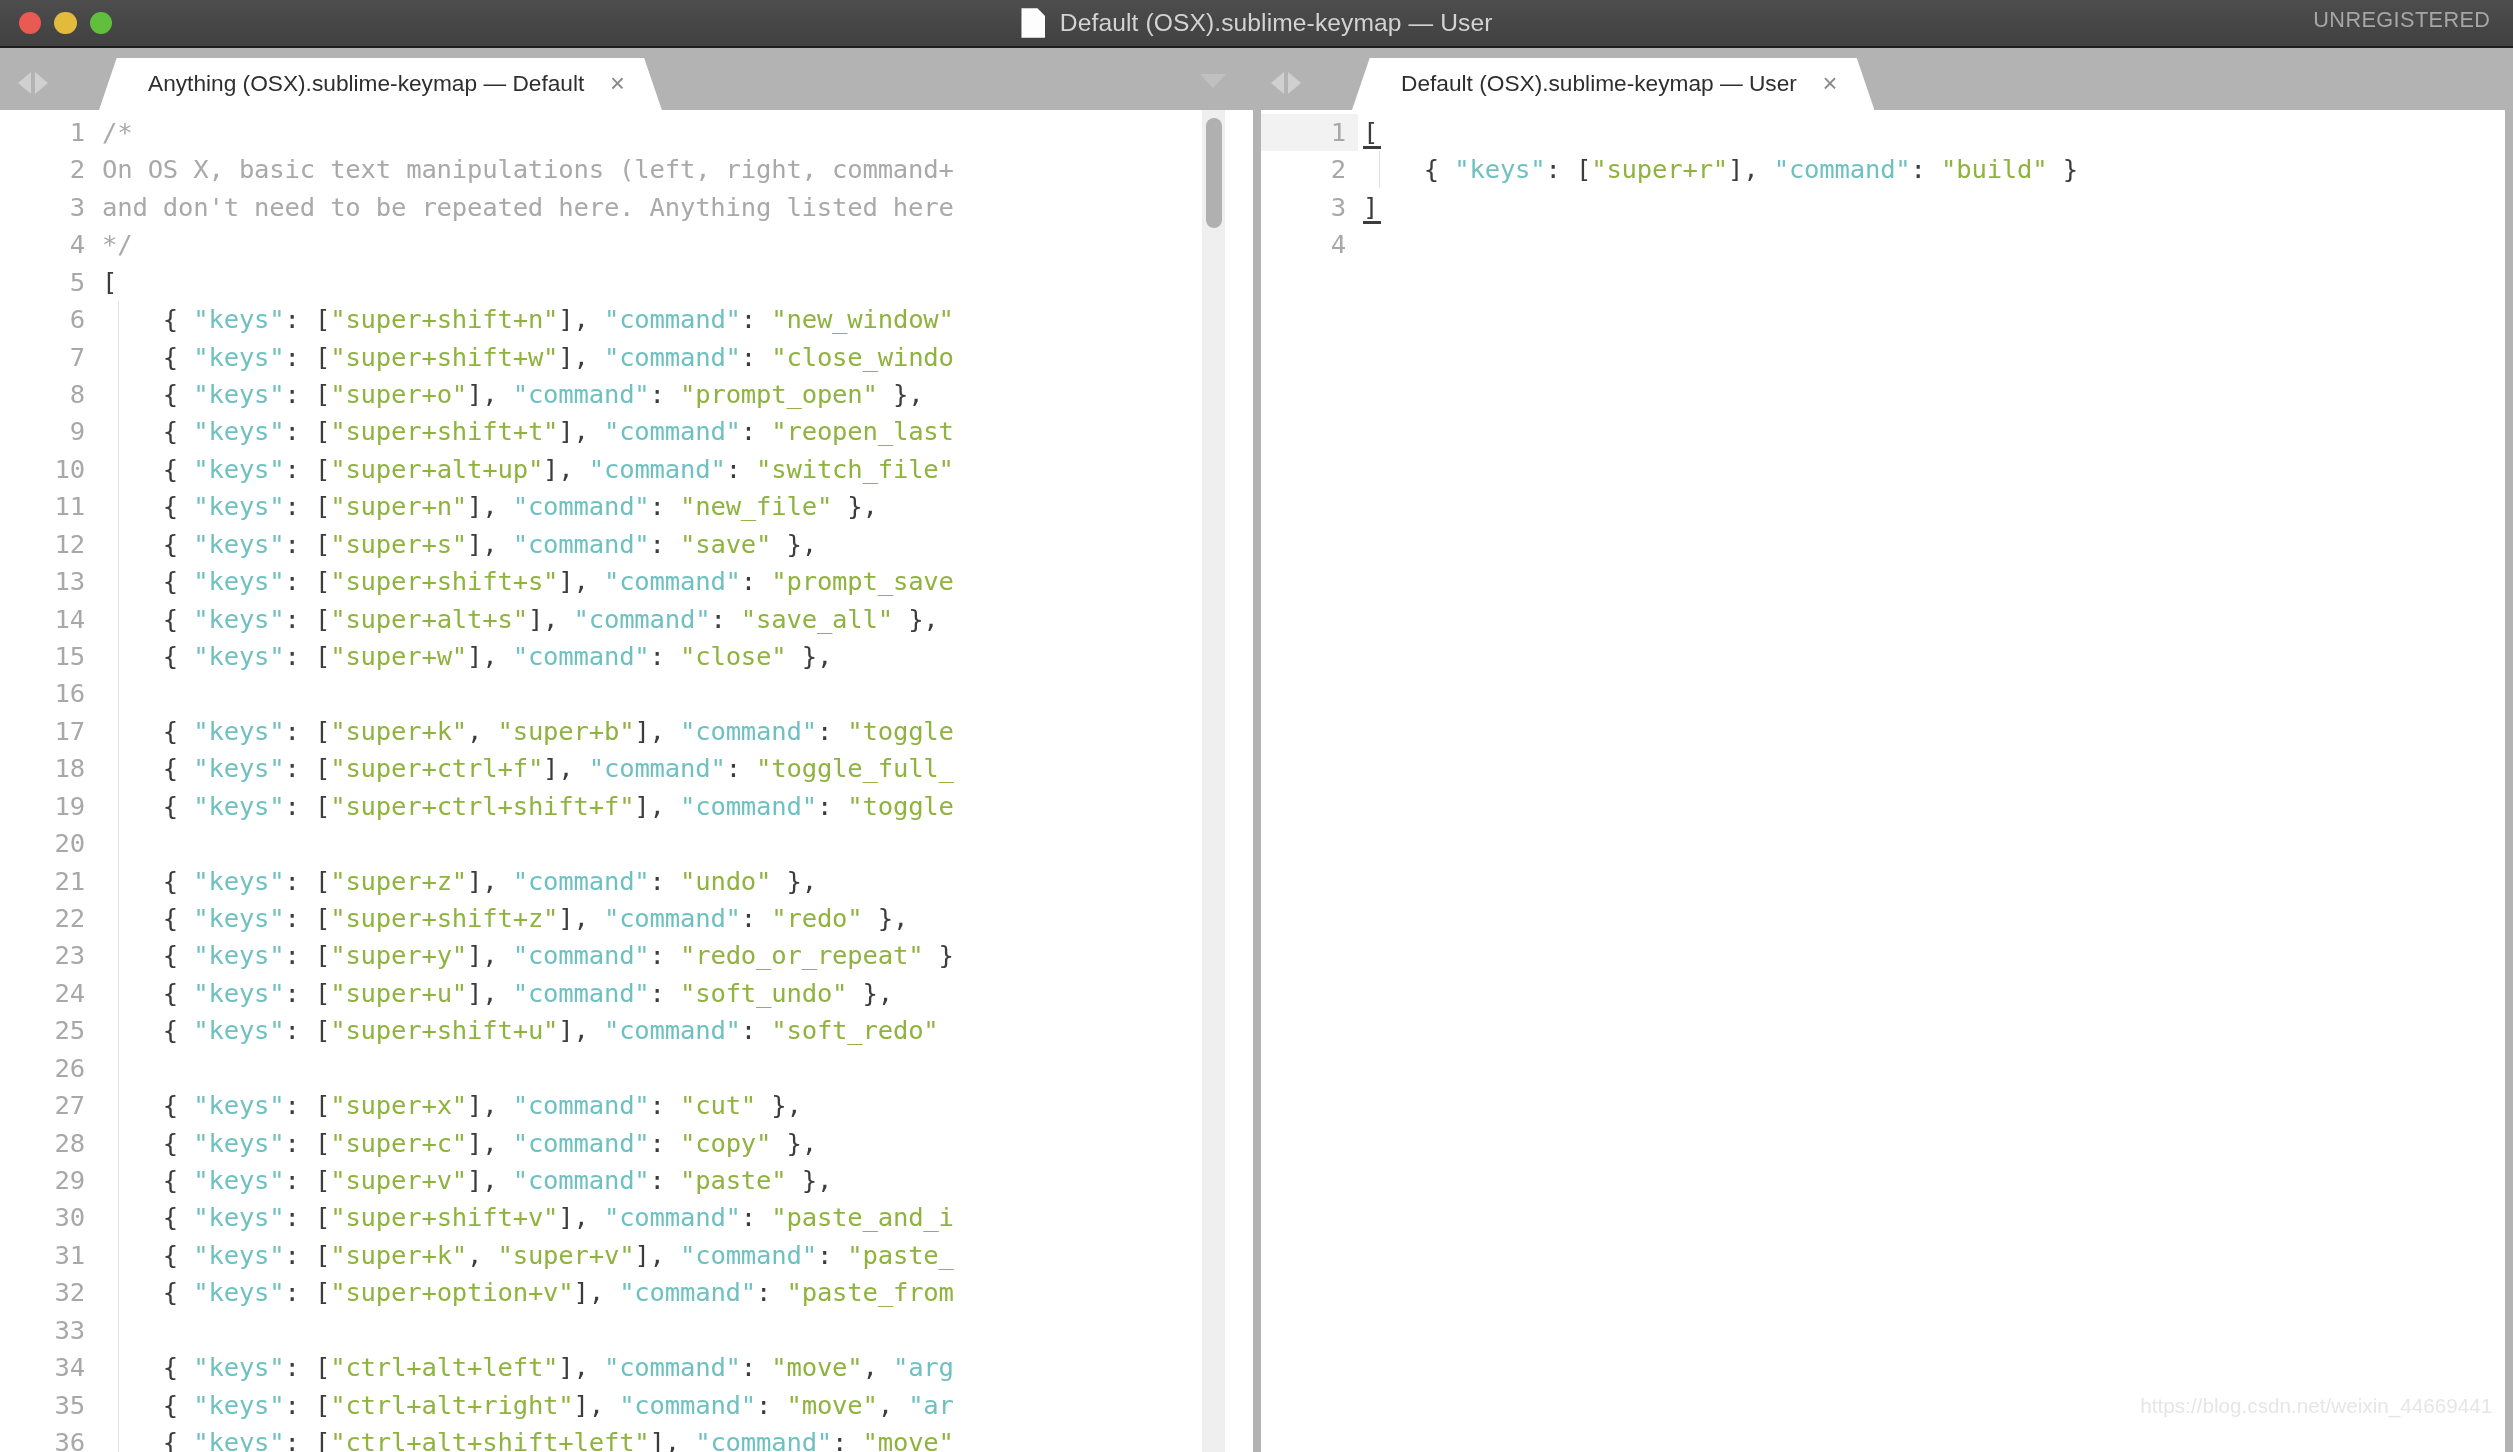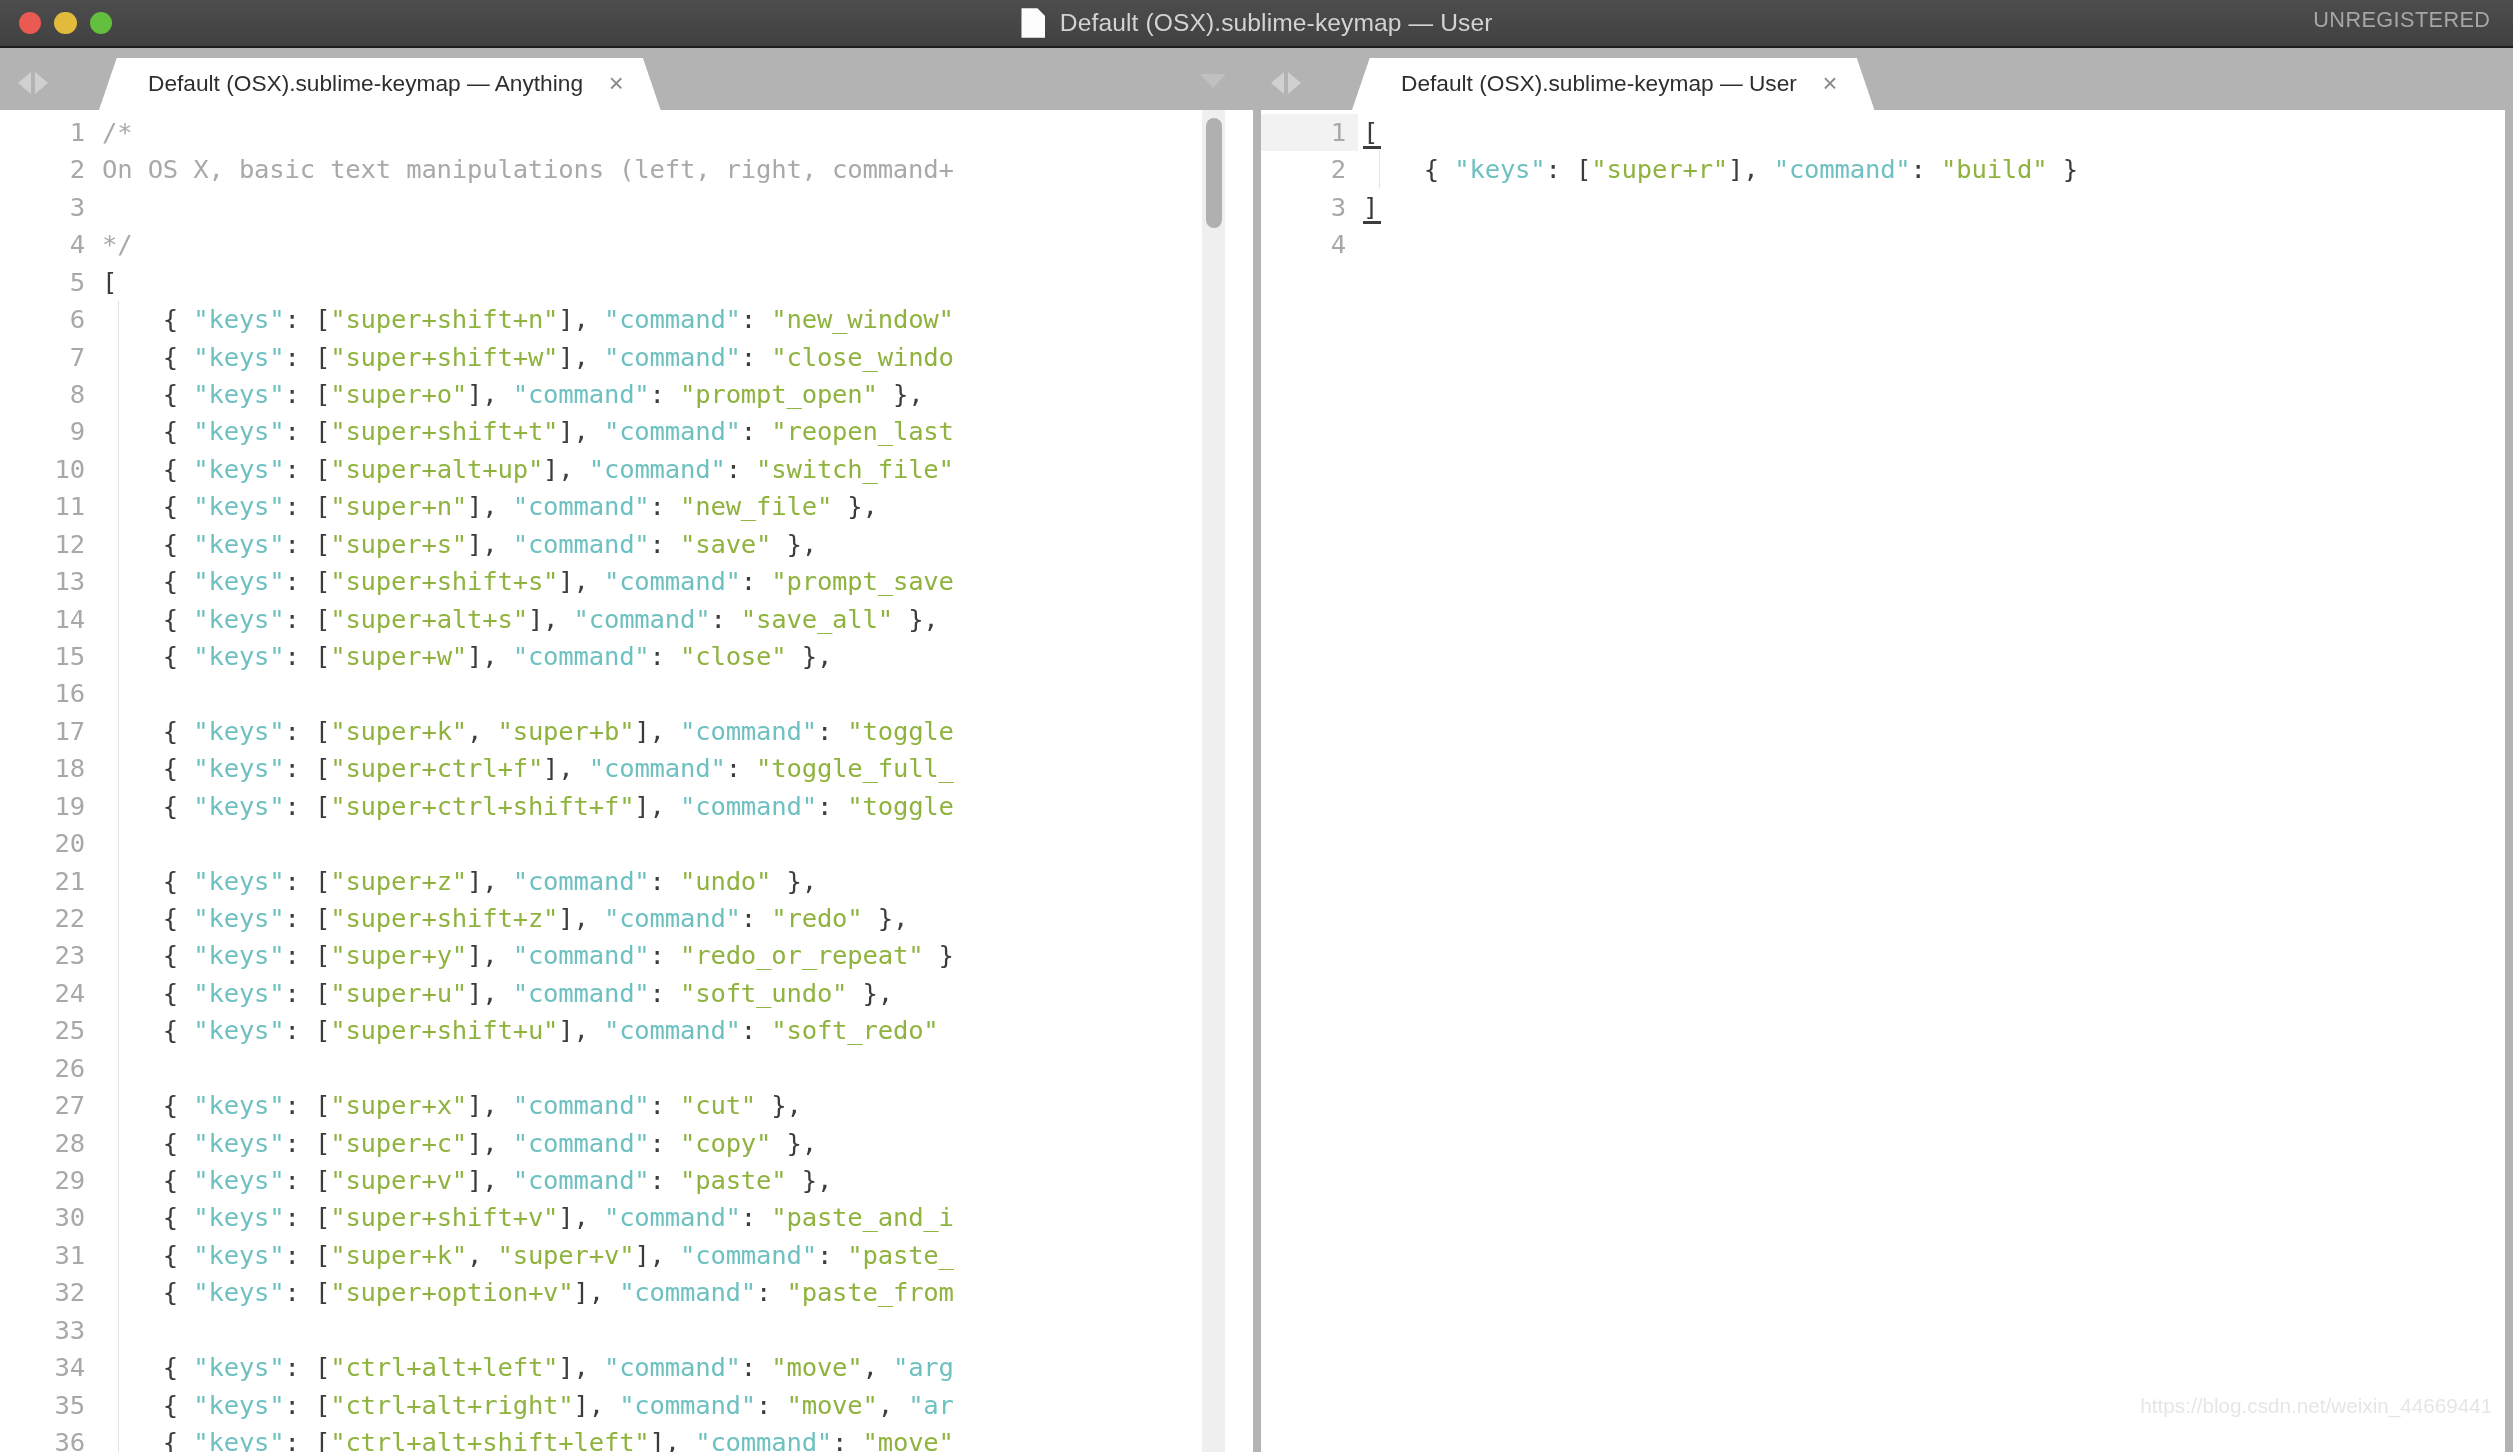--- a/index.html
+++ b/index.html
@@ -286,21 +286,21 @@
     </div>
     <div class="unregistered">UNREGISTERED</div>
   </div>
 
   <div class="tabstrip left">
     <div class="navarrows" id="left-nav" style="left:17.7px;">
       <span class="arrow-l"></span>
       <span class="arrow-r"></span>
     </div>
     <div class="tab" id="left-tab" style="left:99px;">
-      <span class="tab-label">Default (OSX).sublime-keymap — Anything</span>
+      <span class="tab-label">Anything (OSX).sublime-keymap — Default</span>
       <span class="tab-close">×</span>
     </div>
     <div class="arrow-down" style="left:1200px; top:25.6px;"></div>
   </div>
 
   <div class="tabstrip right">
     <div class="navarrows" style="left:17.7px;">
       <span class="arrow-l"></span>
       <span class="arrow-r"></span>
     </div>
@@ -345,20 +345,21 @@
         <div class="gutter-num" style="top: 1127px;">31</div>
         <div class="gutter-num" style="top: 1164px;">32</div>
         <div class="gutter-num" style="top: 1202px;">33</div>
         <div class="gutter-num" style="top: 1239px;">34</div>
         <div class="gutter-num" style="top: 1277px;">35</div>
         <div class="gutter-num" style="top: 1314px;">36</div>
       </div>
     <div class="code-area" id="left-code">
         <div class="code-line" style="top: 3.9px;"><span class="c-comment">/*</span></div>
         <div class="code-line" style="top: 41px;"><span class="c-comment">On OS X, basic text manipulations (left, right, command+</span></div>
+        <div class="code-line" style="top: 79px;"><span class="c-comment">and don't need to be repeated here. Anything listed here</span></div>
         <div class="code-line" style="top: 116px;"><span class="c-comment">*/</span></div>
         <div class="code-line" style="top: 154px;"><span class="c-punct">[</span></div>
         <div class="code-line" style="top: 191px;"><span class="c-punct">    { </span><span class="c-key">"keys"</span><span class="c-punct">: [</span><span class="c-str">"super+shift+n"</span><span class="c-punct">], </span><span class="c-key">"command"</span><span class="c-punct">: </span><span class="c-str">"new_window"</span></div>
         <div class="code-line" style="top: 229px;"><span class="c-punct">    { </span><span class="c-key">"keys"</span><span class="c-punct">: [</span><span class="c-str">"super+shift+w"</span><span class="c-punct">], </span><span class="c-key">"command"</span><span class="c-punct">: </span><span class="c-str">"close_windo</span></div>
         <div class="code-line" style="top: 266px;"><span class="c-punct">    { </span><span class="c-key">"keys"</span><span class="c-punct">: [</span><span class="c-str">"super+o"</span><span class="c-punct">], </span><span class="c-key">"command"</span><span class="c-punct">: </span><span class="c-str">"prompt_open"</span><span class="c-punct"> },</span></div>
         <div class="code-line" style="top: 303px;"><span class="c-punct">    { </span><span class="c-key">"keys"</span><span class="c-punct">: [</span><span class="c-str">"super+shift+t"</span><span class="c-punct">], </span><span class="c-key">"command"</span><span class="c-punct">: </span><span class="c-str">"reopen_last</span></div>
         <div class="code-line" style="top: 341px;"><span class="c-punct">    { </span><span class="c-key">"keys"</span><span class="c-punct">: [</span><span class="c-str">"super+alt+up"</span><span class="c-punct">], </span><span class="c-key">"command"</span><span class="c-punct">: </span><span class="c-str">"switch_file"</span></div>
         <div class="code-line" style="top: 378px;"><span class="c-punct">    { </span><span class="c-key">"keys"</span><span class="c-punct">: [</span><span class="c-str">"super+n"</span><span class="c-punct">], </span><span class="c-key">"command"</span><span class="c-punct">: </span><span class="c-str">"new_file"</span><span class="c-punct"> },</span></div>
         <div class="code-line" style="top: 416px;"><span class="c-punct">    { </span><span class="c-key">"keys"</span><span class="c-punct">: [</span><span class="c-str">"super+s"</span><span class="c-punct">], </span><span class="c-key">"command"</span><span class="c-punct">: </span><span class="c-str">"save"</span><span class="c-punct"> },</span></div>
         <div class="code-line" style="top: 453px;"><span class="c-punct">    { </span><span class="c-key">"keys"</span><span class="c-punct">: [</span><span class="c-str">"super+shift+s"</span><span class="c-punct">], </span><span class="c-key">"command"</span><span class="c-punct">: </span><span class="c-str">"prompt_save</span></div>

